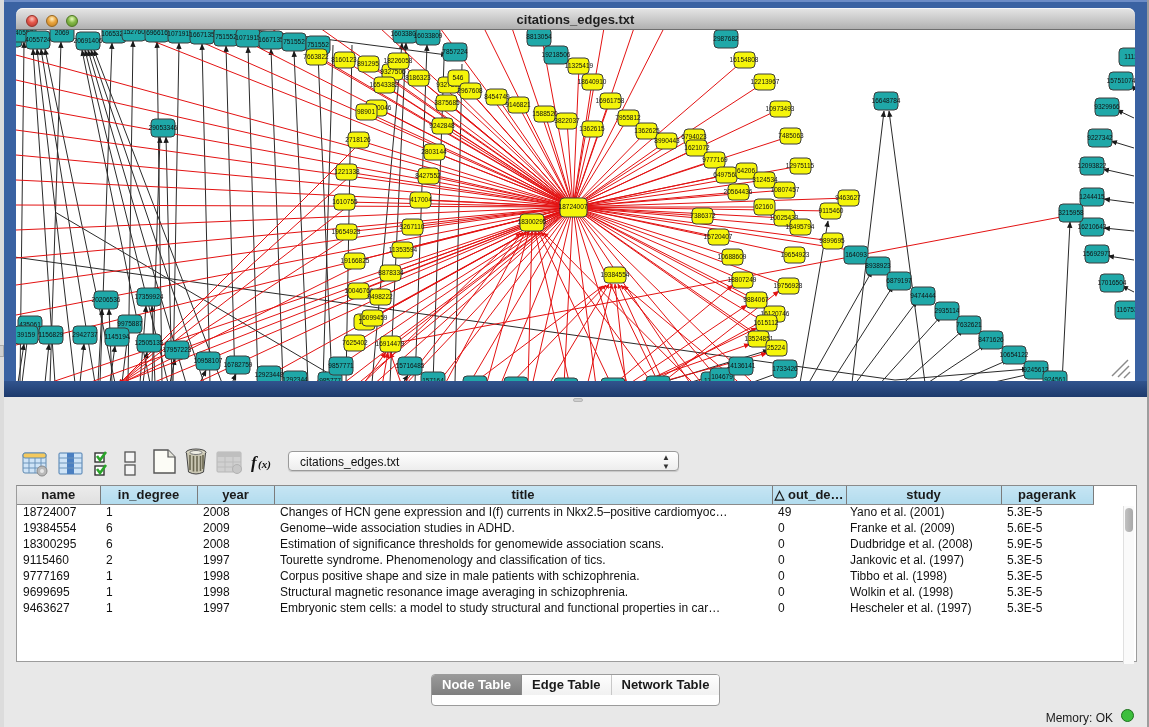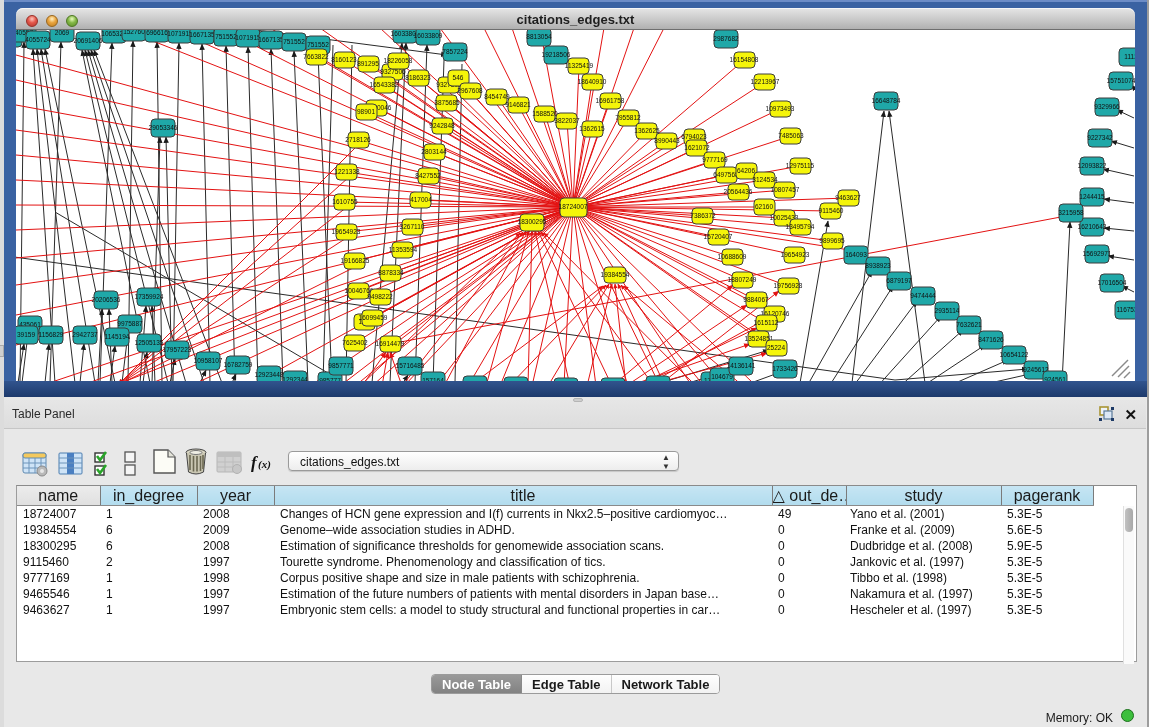--- a/index.html
+++ b/index.html
@@ -19,28 +19,28 @@
 #panel{position:absolute;left:3px;top:397px;width:1143px;height:330px;background:#e8e8e8}
 #phead{position:absolute;left:0;top:3px;width:100%;height:29px;background:linear-gradient(#e6e6e6,#ddd);border-bottom:1px solid #c6c6c6}
 #phead .t{position:absolute;left:9px;top:7px;font-size:12px;color:#2b2b2b}
 #pclose{position:absolute;right:9px;top:6px;font-size:15px;font-weight:bold;color:#111}
 #toolbar{position:absolute;left:0;top:32px;width:100%;height:56px}
 #combo{position:absolute;left:285px;top:22px;width:391px;height:20px;border:1px solid #9a9a9a;border-radius:4px;background:linear-gradient(#fff,#ededed);box-shadow:0 1px 1px rgba(0,0,0,.15)}
 #combo .cv{position:absolute;left:11px;top:3px;font-size:12px;color:#111}
 #combo .st{position:absolute;right:8px;top:1px;font-size:8px;color:#333;line-height:9px;text-align:center}
 #tablewrap{position:absolute;left:13px;top:88px;width:1121px;height:177px;background:#fff;border:1px solid #9c9c9c;border-top:1px solid #8a8a8a}
 table{border-collapse:collapse;table-layout:fixed;width:1076px;font-size:12px}
-th{height:18px;background:linear-gradient(#c6e5f3,#b2dcee);border-right:1px solid #7b7b7b;border-bottom:1px solid #8a8a8a;font-weight:normal;font-size:16px;color:#1a1a1a;overflow:hidden;white-space:nowrap}
+th{height:18px;background:linear-gradient(#c6e5f3,#b2dcee);border-right:1px solid #7b7b7b;border-bottom:1px solid #8a8a8a;font-weight:bold;font-size:13px;color:#1a1a1a;overflow:hidden;white-space:nowrap}
 th.first{background:linear-gradient(#ececec,#e0e0e0)}
 td{height:16px;padding:0 0 0 6px;font-size:12px;color:#111;overflow:hidden;white-space:nowrap}
 .c0{width:83px}.c1{width:97px}.c2{width:77px}.c3{width:498px}.c4{width:74px}.c5{width:155px}.c6{width:92px}
 td.c5{padding-left:4px}
 #vsb{position:absolute;right:2px;top:20px;width:11px;height:158px;background:#fafafa;border-left:1px solid #e0e0e0}
 #vsb .th{position:absolute;left:1px;top:2px;width:8px;height:24px;border-radius:4px;background:linear-gradient(90deg,#c2c2c2,#a8a8a8)}
-#tabs{position:absolute;left:428px;top:277px;height:20px;display:flex;border:1px solid #9b9b9b;border-radius:4px;overflow:hidden;background:#fff}
+#tabs{position:absolute;left:428px;top:277px;height:32px;display:flex;border:1px solid #9b9b9b;border-radius:4px;overflow:hidden;background:#fff}
 #tabs div{height:20px;line-height:19px;font-size:13px;font-weight:bold;padding:0 10px;color:#1a1a1a;background:linear-gradient(#fefefe,#f1f1f1);border-right:1px solid #c8c8c8}
 #tabs div.sel{background:linear-gradient(#9a9a9a,#7f7f7f);color:#fff;border-right:1px solid #8a8a8a}
 #tabs div:last-child{border-right:none}
 #mem{position:absolute;right:33px;top:314px;font-size:12px;color:#1a1a1a}
 #memdot{position:absolute;right:12px;top:312px;width:13px;height:13px;border-radius:50%;background:#3dbf3d;border:1px solid #1d701d}
 
 #ledge{position:absolute;left:0;top:0;width:4px;height:727px;background:#dcdcdc}
 #redge{position:absolute;left:1147px;top:0;width:2px;height:727px;background:#9d9d9d}
 .grip{position:absolute;left:570px;top:398px;width:10px;height:4px;border-radius:2px;background:#cfcfcf;border:1px solid #b5b5b5}
 </style></head>
@@ -590,31 +590,20 @@
         </g>
 </svg>
     </div>
 <div id="titlebar">
       <div class="tl" id="tl1"></div>
       <div class="tl" id="tl2"></div>
       <div class="tl" id="tl3"></div>
       <div class="ttl">citations_edges.txt</div>
     </div>
 <div id="panel">
-  <div id="phead">
-        <span class="t">Table Panel</span>
-    <svg id="pfloat" style="position:absolute;right:31px;top:6px" width="16" height="16" viewBox="0 0 16 16">
-      <rect x="1" y="1" width="8" height="8" fill="#eef3fa" stroke="#a89433" stroke-width="1.6"></rect>
-      <rect x="5" y="5" width="8" height="8" fill="#dce8f6" stroke="#5a7a9a" stroke-width="1.2"></rect>
-      <rect x="12" y="1" width="3" height="3" fill="#1d3a66"></rect>
-          <rect x="0" y="12" width="3" height="3" fill="#1d3a66"></rect>
-          <rect x="12" y="12" width="3" height="3" fill="#1d3a66"></rect>
-    </svg>
-    <span id="pclose">✕</span>
-  </div>
   <div id="toolbar">
     <svg width="1140" height="54" viewBox="0 0 1140 54">
           <g transform="translate(0,14)">
 
       <g transform="translate(20,10)">
         <rect x="0" y="0" width="23" height="20" rx="2" fill="#cfe4f7" stroke="#5f89b0"></rect>
         <rect x="0" y="0" width="23" height="5" rx="2" fill="#f4c95d" stroke="#5f89b0"></rect>
         <path d="M0 10 h23 M0 15 h23 M6 5 v15 M12 5 v15 M18 5 v15" stroke="#6d94ba" stroke-width="1" fill="none"></path>
         <circle cx="19" cy="18" r="5" fill="#b9b9b9" stroke="#8a8a8a"></circle>
               <circle cx="19" cy="18" r="2" fill="#e8e8e8"></circle>
@@ -719,26 +708,26 @@
 <tr>
               <td class="c0">9777169</td>
               <td class="c1">1</td>
               <td class="c2">1998</td>
               <td class="c3">Corpus positive shape and size in male patients with schizophrenia.</td>
               <td class="c4">0</td>
               <td class="c5">Tibbo et al. (1998)</td>
               <td class="c6">5.3E-5</td>
             </tr>
 <tr>
-              <td class="c0">9465546</td>
+              <td class="c0">9699695</td>
               <td class="c1">1</td>
-              <td class="c2">1997</td>
-              <td class="c3">Estimation of the future numbers of patients with mental disorders in Japan base…</td>
+              <td class="c2">1998</td>
+              <td class="c3">Structural magnetic resonance image averaging in schizophrenia.</td>
               <td class="c4">0</td>
-              <td class="c5">Nakamura et al. (1997)</td>
+              <td class="c5">Wolkin et al. (1998)</td>
               <td class="c6">5.3E-5</td>
             </tr>
 <tr>
               <td class="c0">9463627</td>
               <td class="c1">1</td>
               <td class="c2">1997</td>
               <td class="c3">Embryonic stem cells: a model to study structural and functional properties in car…</td>
               <td class="c4">0</td>
               <td class="c5">Hescheler et al. (1997)</td>
               <td class="c6">5.3E-5</td>

